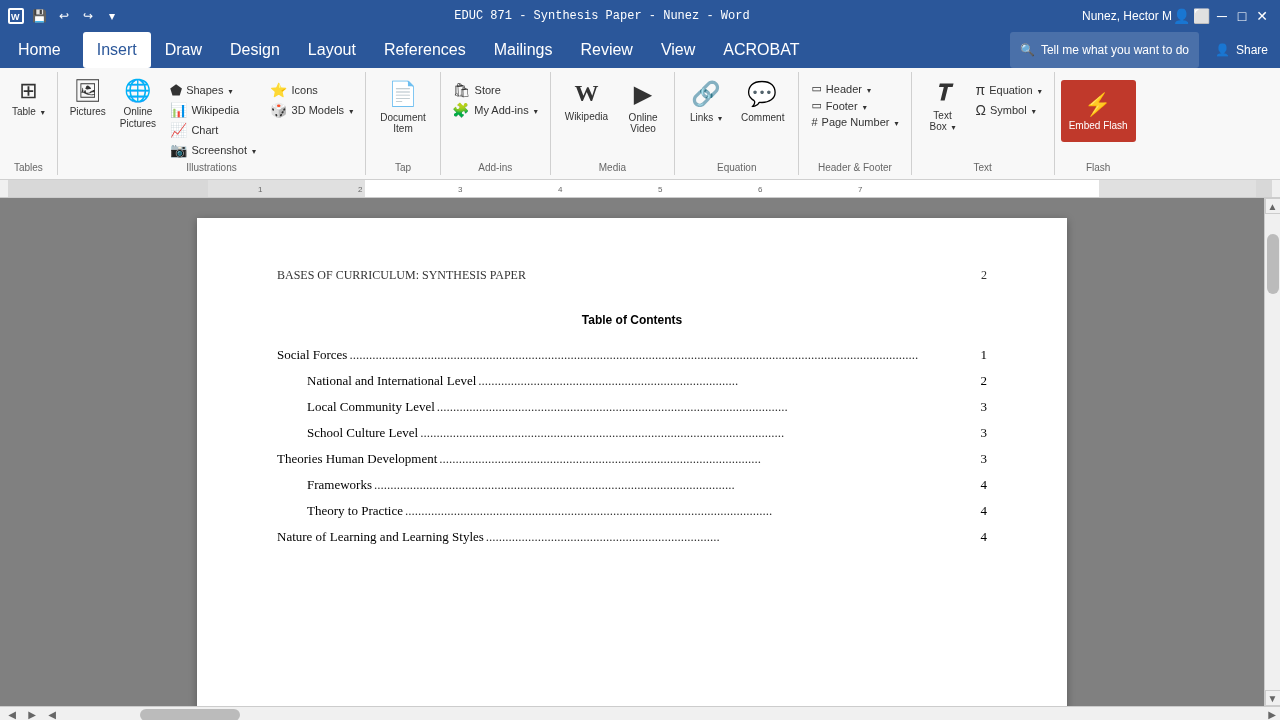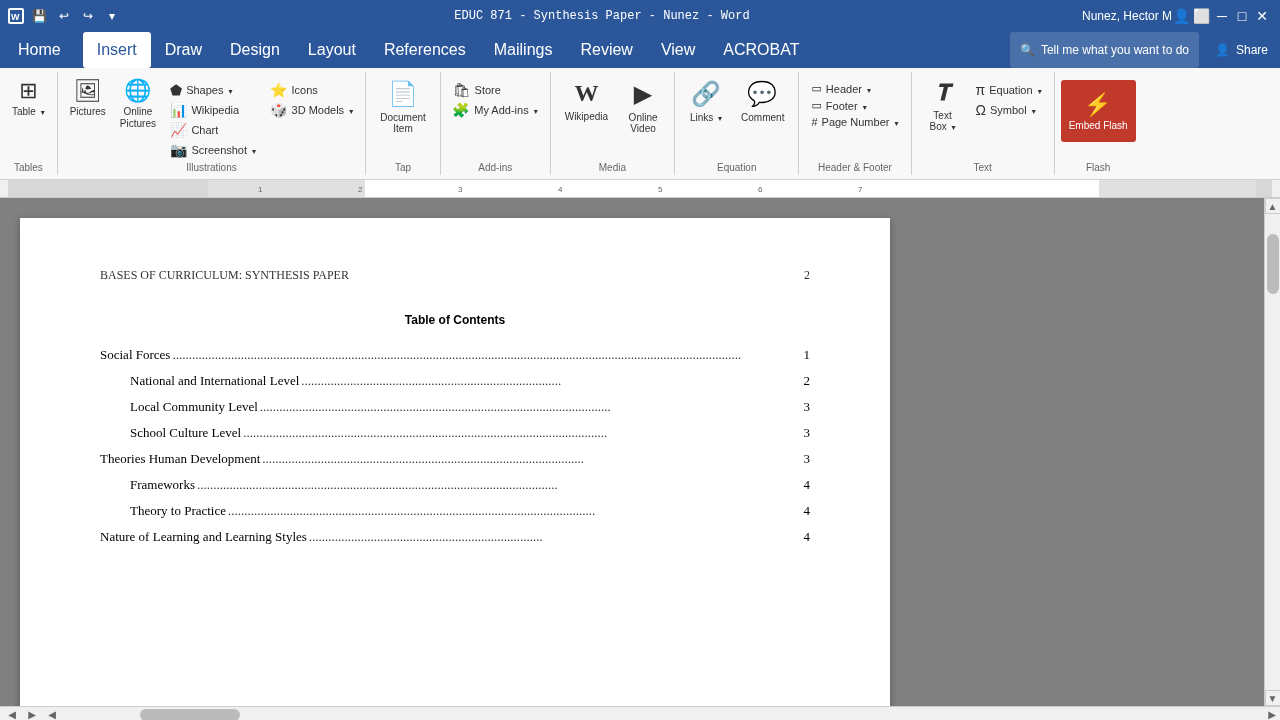--- a/index.html
+++ b/index.html
@@ -177,20 +177,21 @@
       background: linear-gradient(to right, #e0e0e0 0%, #e0e0e0 15%, #ffffff 15%, #ffffff 85%, #e0e0e0 85%);
     }
 
     
     .doc-area {
       background: #808080;
       flex: 1;
       overflow-y: auto;
       padding: 20px;
       display: flex;
+      justify-content: center;
     }
     .page {
       background: white;
       width: 870px;
       min-height: 500px;
       padding: 50px 80px;
       box-shadow: 0 2px 8px rgba(0,0,0,0.3);
       position: relative;
     }
     .page-header {

